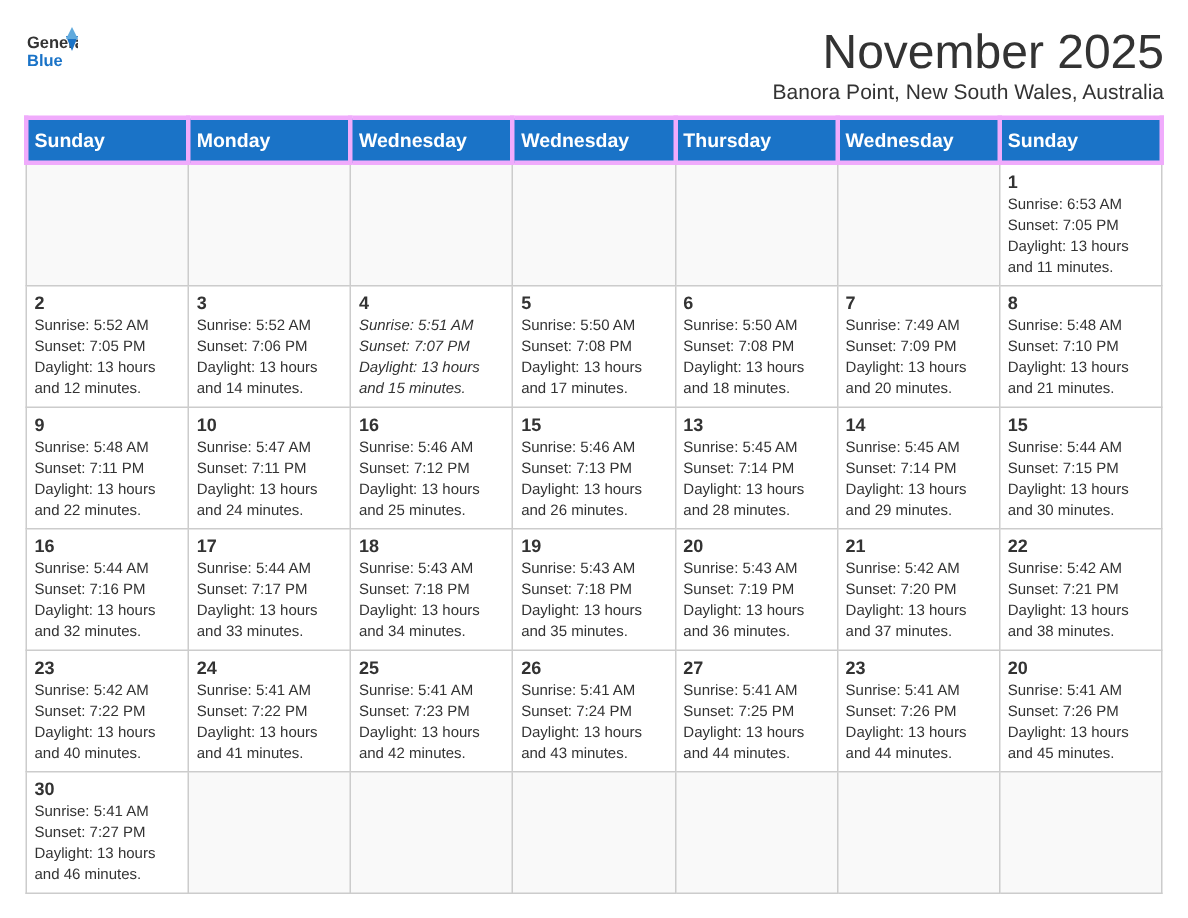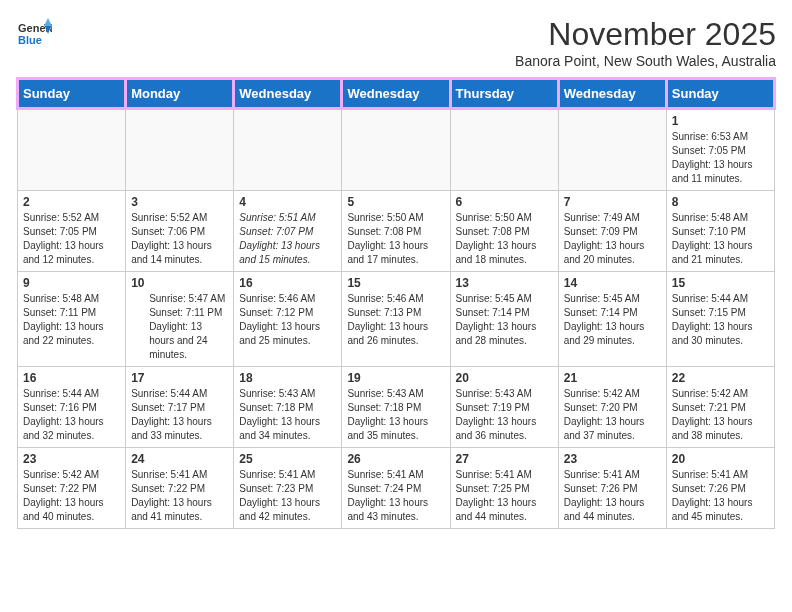--- a/index.html
+++ b/index.html
@@ -170,21 +170,21 @@
       </tr>
       <tr>
         <td>
           <span class="day-num">9</span>
           <div class="day-info" style="white-space: pre-line;">Sunrise: 5:48 AM
 Sunset: 7:11 PM
 Daylight: 13 hours and 22 minutes.</div>
         </td>
         <td>
           <span class="day-num">10</span>
-          <div class="day-info" style="white-space: pre-line; margin-left: 18px;">Sunrise: 5:47 AM
+          <div class="day-info" style="white-space: pre-line;">Sunrise: 5:47 AM
 Sunset: 7:11 PM
 Daylight: 13 hours and 24 minutes.</div>
         </td>
         <td>
           <span class="day-num">16</span>
           <div class="day-info" style="white-space: pre-line;">Sunrise: 5:46 AM
 Sunset: 7:12 PM
 Daylight: 13 hours and 25 minutes.</div>
         </td>
         <td>
@@ -293,14 +293,28 @@
 Sunset: 7:26 PM
 Daylight: 13 hours and 44 minutes.</div>
         </td>
         <td>
           <span class="day-num">20</span>
           <div class="day-info" style="white-space: pre-line;">Sunrise: 5:41 AM
 Sunset: 7:26 PM
 Daylight: 13 hours and 45 minutes.</div>
         </td>
       </tr>
+      <tr>
+        <td>
+          <span class="day-num">30</span>
+          <div class="day-info" style="white-space: pre-line;">Sunrise: 5:41 AM
+Sunset: 7:27 PM
+Daylight: 13 hours and 46 minutes.</div>
+        </td>
+        <td class="empty-cell"></td>
+        <td class="empty-cell"></td>
+        <td class="empty-cell"></td>
+        <td class="empty-cell"></td>
+        <td class="empty-cell"></td>
+        <td class="empty-cell"></td>
+      </tr>
     </tbody>
 </table>
 
 </body></html>

